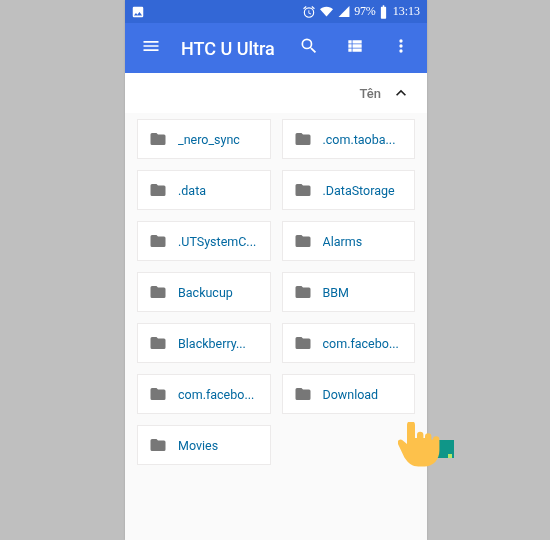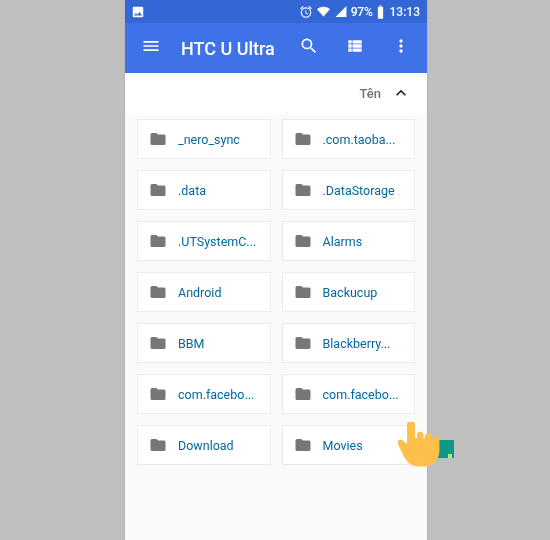--- a/index.html
+++ b/index.html
@@ -28,21 +28,21 @@
     background: #3367d6;
     color: #fff;
     display: flex;
     align-items: center;
     padding: 0 7px 0 6px;
     font-size: 12px;
     font-weight: 500;
   }
   .statusbar .left { display:flex; align-items:center; gap:6px; }
   .statusbar .spacer { flex: 1; }
-  .statusbar .right { display:flex; align-items:center; gap:3px; }
+  .statusbar .right { display:flex; align-items:center; gap:3px;font-family:Liberation Serif, serif; }
   .statusbar svg { display:block; }
   .battery-pct { font-size: 12px; letter-spacing: -0.2px; }
   .clock { font-size: 12px; margin-left: 2px; }
   
   .appbar {
     height: 50px;
     background: #3f72e6;
     color: #fff;
     display: flex;
     align-items: center;
@@ -245,28 +245,20 @@
             </svg>
           </span>
           <span class="folder-name">Alarms</span>
         </div>
         <div class="folder-card">
           <span class="folder-icon">
             <svg width="20" height="18" viewBox="0 0 24 24">
               <path d="M10 4H4a2 2 0 0 0-2 2v12a2 2 0 0 0 2 2h16a2 2 0 0 0 2-2V8a2 2 0 0 0-2-2h-8l-2-2z"></path>
             </svg>
           </span>
-          <span class="folder-name">Android</span>
-        </div>
-        <div class="folder-card">
-          <span class="folder-icon">
-            <svg width="20" height="18" viewBox="0 0 24 24">
-              <path d="M10 4H4a2 2 0 0 0-2 2v12a2 2 0 0 0 2 2h16a2 2 0 0 0 2-2V8a2 2 0 0 0-2-2h-8l-2-2z"></path>
-            </svg>
-          </span>
           <span class="folder-name">Backucup</span>
         </div>
         <div class="folder-card">
           <span class="folder-icon">
             <svg width="20" height="18" viewBox="0 0 24 24">
               <path d="M10 4H4a2 2 0 0 0-2 2v12a2 2 0 0 0 2 2h16a2 2 0 0 0 2-2V8a2 2 0 0 0-2-2h-8l-2-2z"></path>
             </svg>
           </span>
           <span class="folder-name">BBM</span>
         </div>

